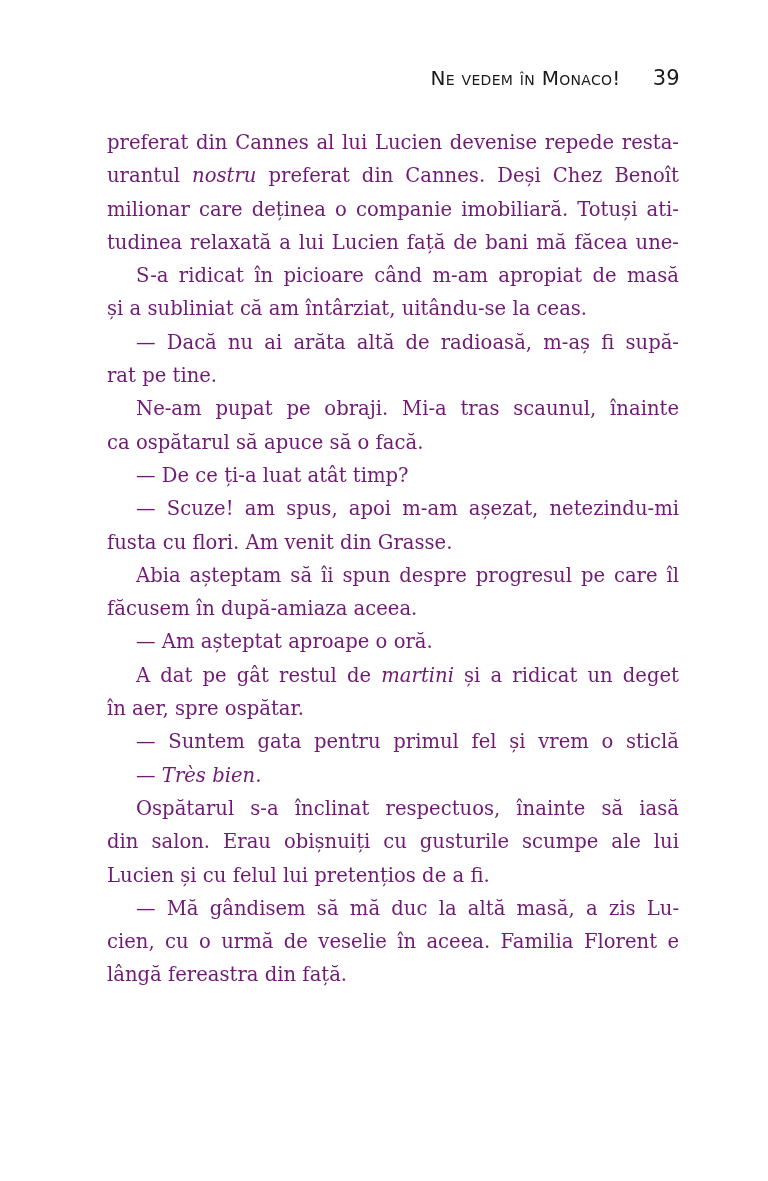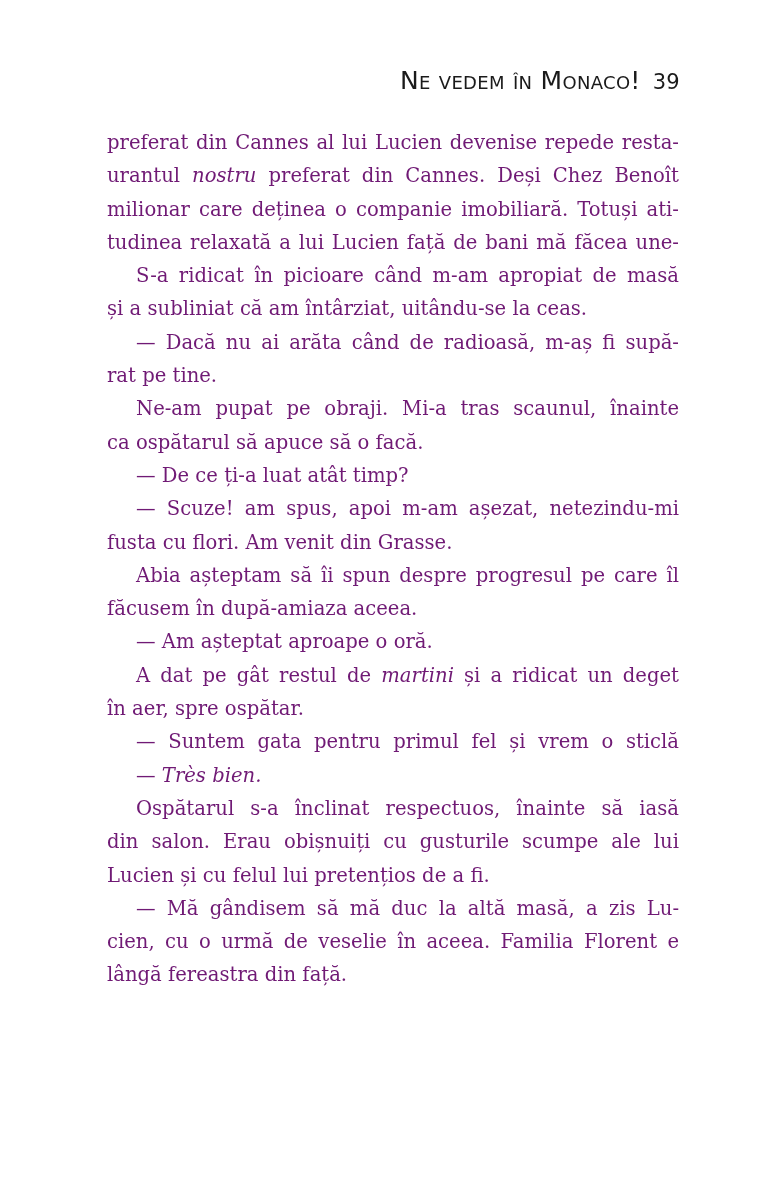--- a/index.html
+++ b/index.html
@@ -3,22 +3,22 @@
   <meta charset="utf-8">
   <style>
     html, body { margin: 0; padding: 0; background: #ffffff; }
     body { width: 768px; height: 1181px; position: relative; overflow: hidden; }
     .header {
       position: absolute; top: 66px; right: 88px;
       font-family: "DejaVu Sans", sans-serif;
       color: #1a1a1a; font-size: 21px; letter-spacing: 0.3px;
       display: flex; align-items: baseline;
     }
-    .header .title { font-variant: small-caps; font-size: 25px; margin-left: 18px; }
-    .header .pnum { margin-left: 12px; font-size: 21px; }
+    .header .title { font-variant: small-caps; font-size: 20px; margin-left: 18px; }
+    .header .pnum { margin-left: 32px; font-size: 21px; }
     .body-text {
       position: absolute; top: 126px; left: 107px; width: 572px;
       font-family: "DejaVu Serif", serif;
       font-size: 19.6px; color: #701a75;
       line-height: 33.3px;
     }
     .line { display: block; white-space: nowrap; text-align: justify; text-align-last: justify; height: 33.3px; }
     .line.last { text-align-last: left; }
     .line.indent { padding-left: 29px; }
     em { font-style: italic; }
@@ -31,21 +31,21 @@
   <span class="pnum">39</span>
 </div>
 
 <div class="body-text" id="body-text">
     <span class="line"><span>preferat din Cannes al lui Lucien devenise repede resta-</span></span>
     <span class="line"><span>urantul </span><em>nostru</em><span> preferat din Cannes. Deși Chez Benoît</span></span>
     <span class="line"><span>milionar care deținea o companie imobiliară. Totuși ati-</span></span>
     <span class="line"><span>tudinea relaxată a lui Lucien față de bani mă făcea une-</span></span>
     <span class="line indent"><span>S-a ridicat în picioare când m-am apropiat de masă</span></span>
     <span class="line last"><span>și a subliniat că am întârziat, uitându-se la ceas.</span></span>
-    <span class="line indent"><span>— Dacă nu ai arăta când de radioasă, m-aș fi supă-</span></span>
+    <span class="line indent"><span>— Dacă nu ai arăta altă de radioasă, m-aș fi supă-</span></span>
     <span class="line last"><span>rat pe tine.</span></span>
     <span class="line indent"><span>Ne-am pupat pe obraji. Mi-a tras scaunul, înainte</span></span>
     <span class="line last"><span>ca ospătarul să apuce să o facă.</span></span>
     <span class="line indent last"><span>— De ce ți-a luat atât timp?</span></span>
     <span class="line indent"><span>— Scuze! am spus, apoi m-am așezat, netezindu-mi</span></span>
     <span class="line last"><span>fusta cu flori. Am venit din Grasse.</span></span>
     <span class="line indent"><span>Abia așteptam să îi spun despre progresul pe care îl</span></span>
     <span class="line last"><span>făcusem în după-amiaza aceea.</span></span>
     <span class="line indent last"><span>— Am așteptat aproape o oră.</span></span>
     <span class="line indent"><span>A dat pe gât restul de </span><em>martini</em><span> și a ridicat un deget</span></span>

